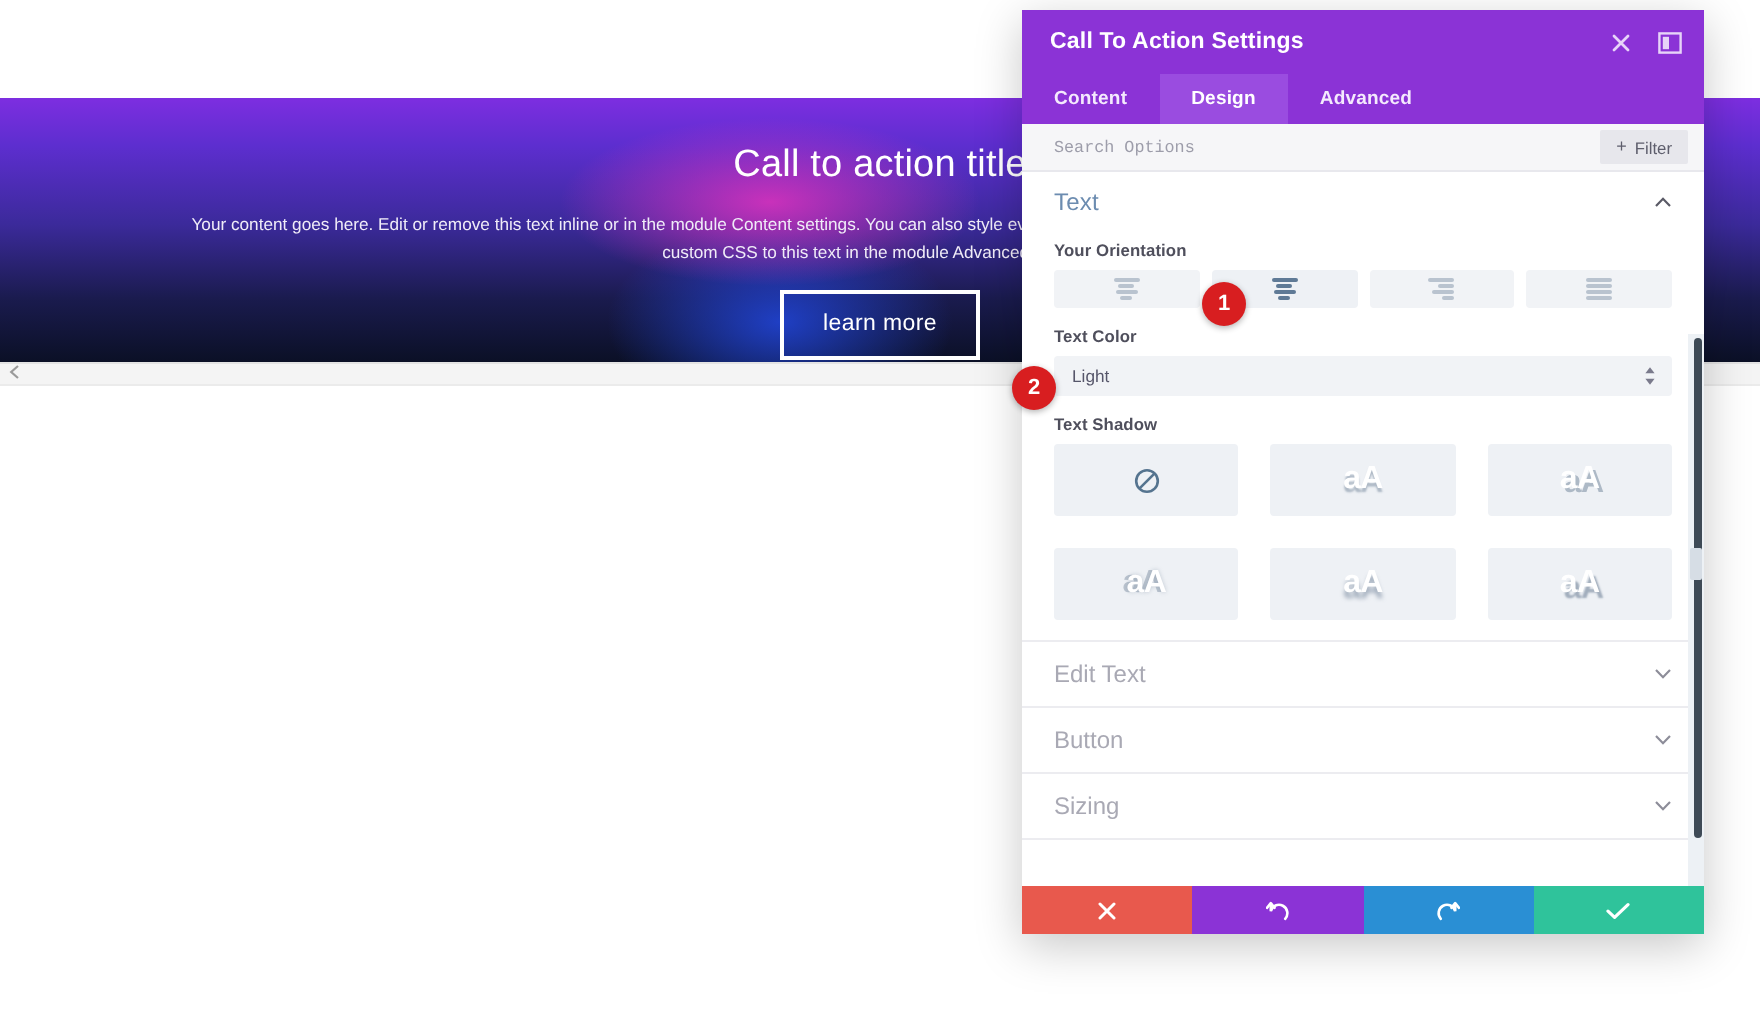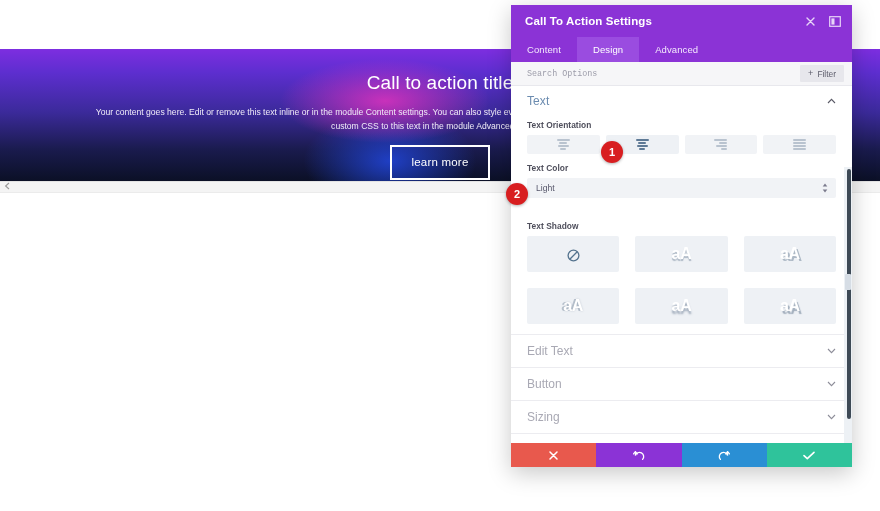--- a/index.html
+++ b/index.html
@@ -69,21 +69,21 @@
     flex: 0 0 auto;
   }
   .modal-title { color: #fff; font-size: 11.5px; font-weight: 700; letter-spacing: .1px; flex: 1; }
   .hdr-icons { display: flex; align-items: center; gap: 11px; }
   .hdr-ico { width: 14px; height: 14px; color: #e7d4f8; display: flex; align-items: center; justify-content: center; }
   .hdr-ico svg { display: block; }
 
   .modal-tabs { height: 25px; background: #8b33d6; display: flex; flex: 0 0 auto; }
   .tab {
     height: 25px; padding: 0 16px; display: flex; align-items: center;
-    color: #f4e9fd; font-size: 9.5px; font-weight: 400; letter-spacing: .1px;
+    color: #f4e9fd; font-size: 9.5px; font-weight: 700; letter-spacing: .1px;
   }
   .tab.active { background: #9a4ce0; color: #ffffff; }
 
   .searchbar {
     height: 24px; background: #f6f6f8; border-bottom: 1px solid #e8e8ed;
     display: flex; align-items: center; padding-left: 16px; flex: 0 0 auto;
   }
   .search-input {
     border: 0; outline: 0; background: transparent; flex: 1;
     font-family: Liberation Mono, monospace; font-size: 8.4px; color: #8a8a96;
@@ -259,21 +259,21 @@
         <div class="section-head">
           <span class="title">Text</span>
           <span class="chev">
             <svg width="9" height="6" viewBox="0 0 9 6">
                 <path d="M1 5 L4.5 1.4 L8 5" fill="none" stroke="#5a5a66" stroke-width="1.1"></path>
               </svg>
           </span>
         </div>
 
         <div class="field">
-          <span class="field-label">Text Orientation</span>
+          <span class="field-label">Your Orientation</span>
           <div class="btn-group">
             <div class="align-btn">
               <span class="align-lines al-left">
                   <i></i>
                   <i></i>
                   <i></i>
                   <i></i>
                 </span>
             </div>
             <div class="align-btn active">
@@ -309,21 +309,21 @@
             <span class="select-val">Light</span>
             <span class="select-arrows">
               <svg width="6" height="10" viewBox="0 0 6 10">
                 <path d="M3 0.6 L5.3 3.6 L0.7 3.6 Z" fill="#7a7a8c"></path>
                 <path d="M3 9.4 L5.3 6.4 L0.7 6.4 Z" fill="#7a7a8c"></path>
               </svg>
             </span>
           </div>
         </div>
 
-        <div class="field" style="margin-top:23px;">
+        <div class="field" style="margin-top:9px;">
           <span class="field-label">Text Shadow</span>
           <div class="shadow-grid">
             <div class="shadow-cell">
               <span class="no-shadow-ico">
                 <svg width="13" height="13" viewBox="0 0 13 13">
                   <circle cx="6.5" cy="6.5" r="5.4" fill="none" stroke="#55748f" stroke-width="1.3"></circle>
                   <path d="M2.8 10.2 L10.2 2.8" stroke="#55748f" stroke-width="1.3"></path>
                 </svg>
               </span>
             </div>

